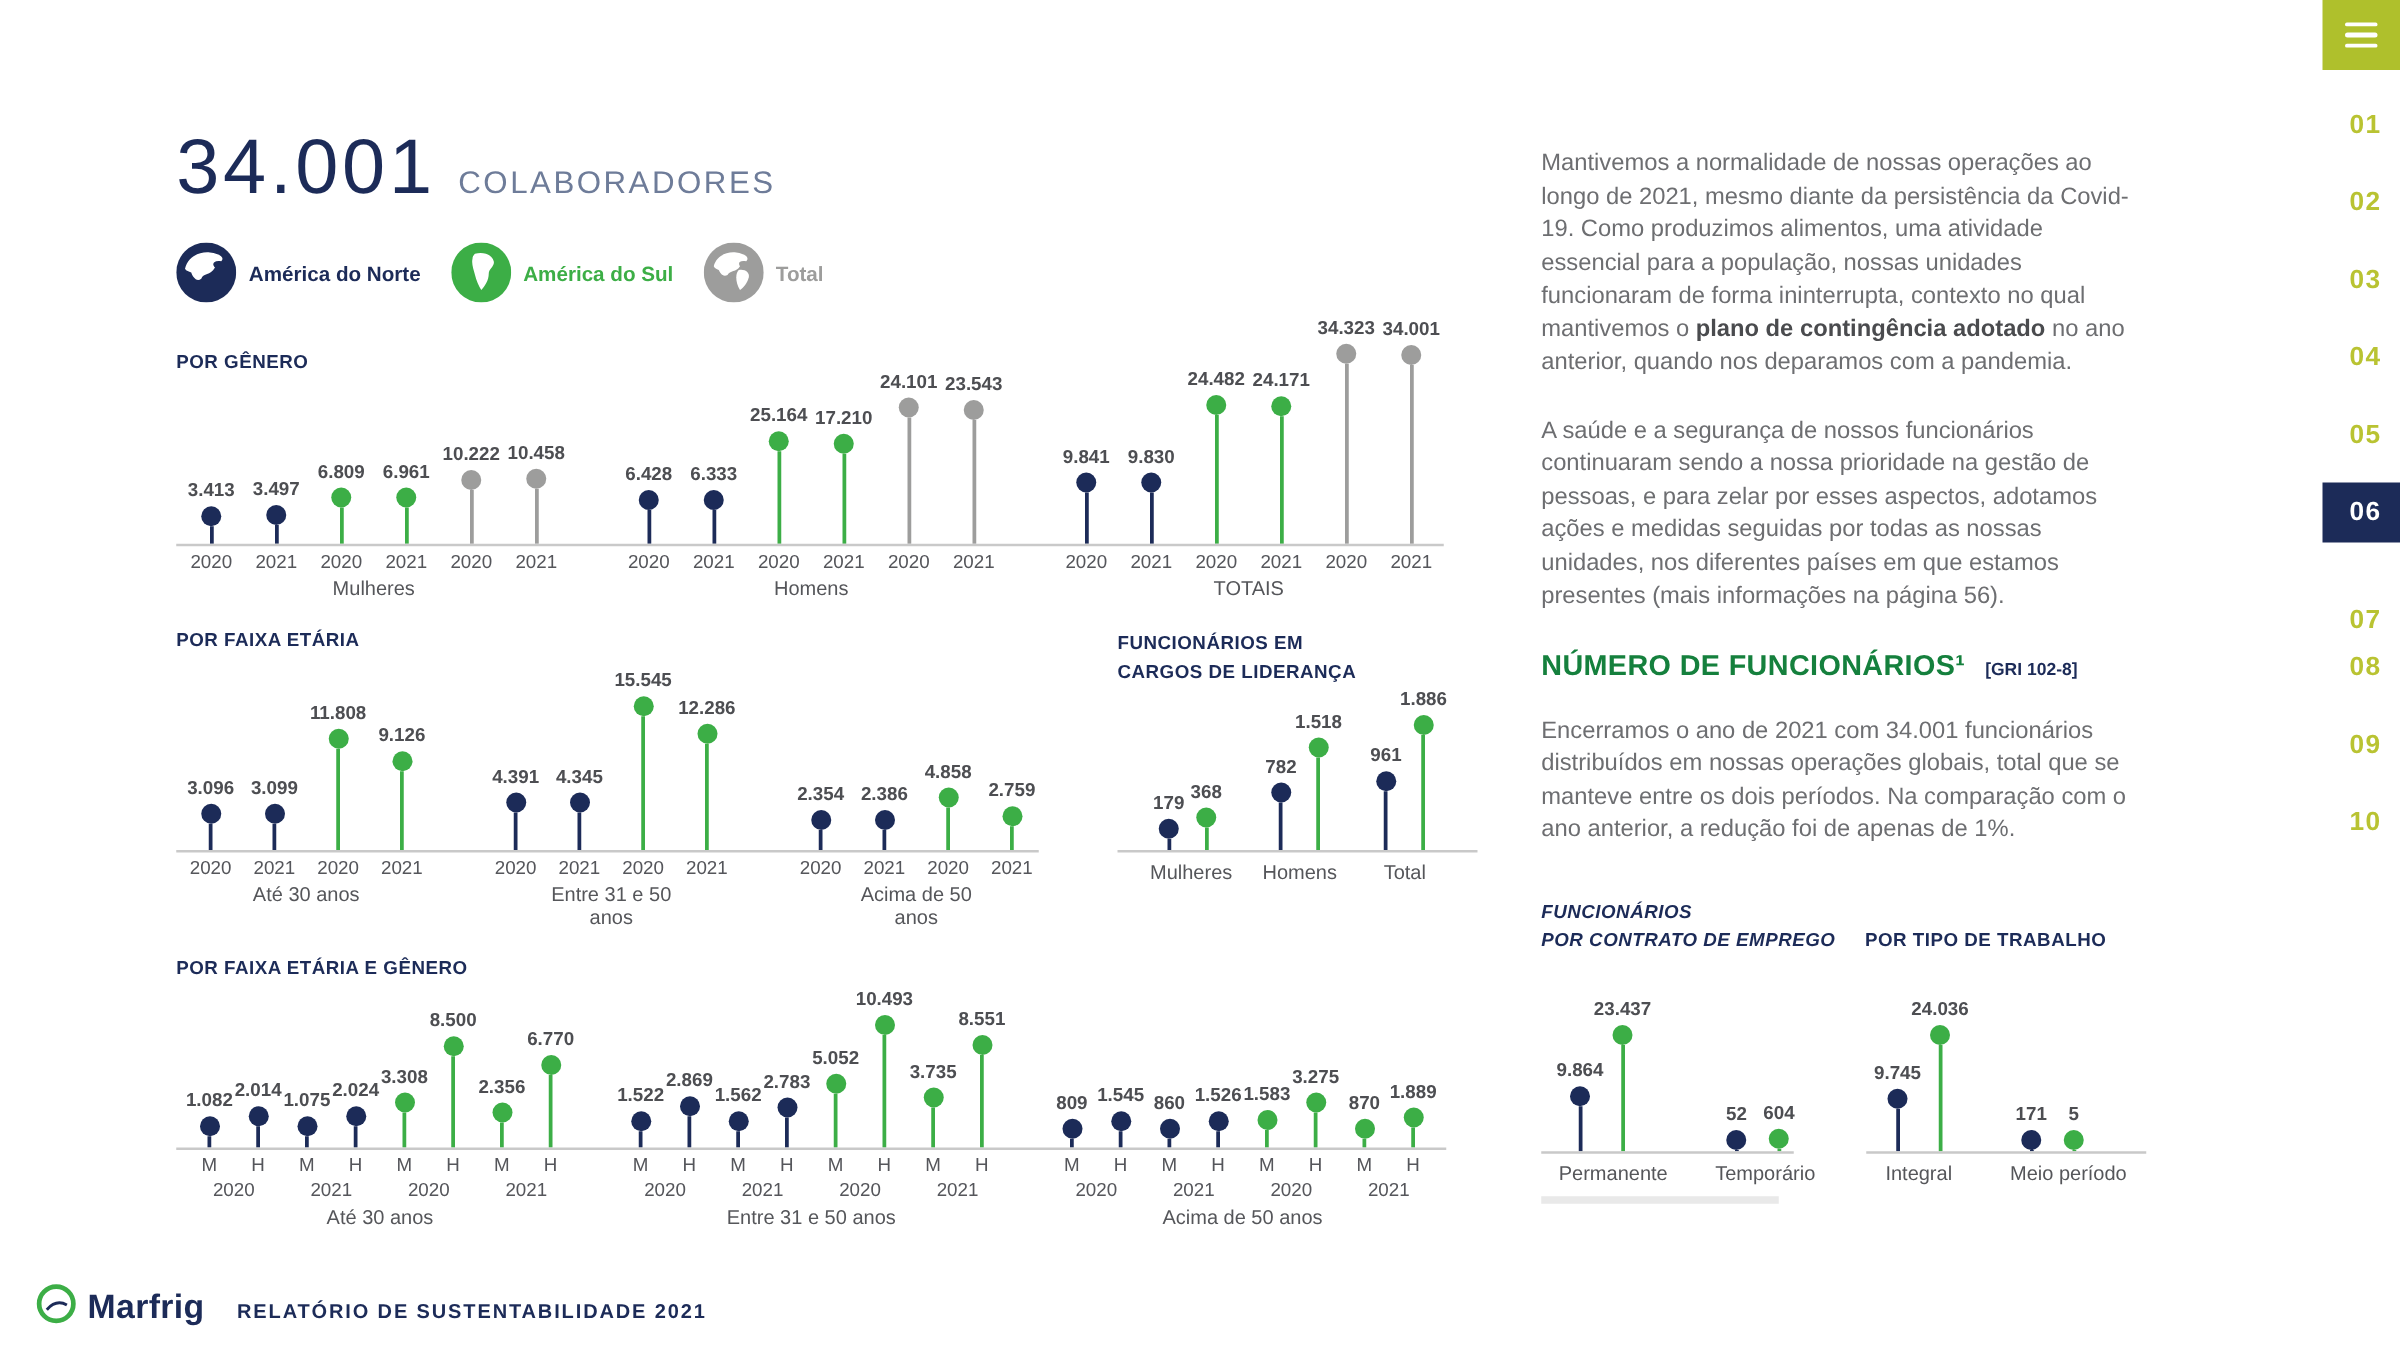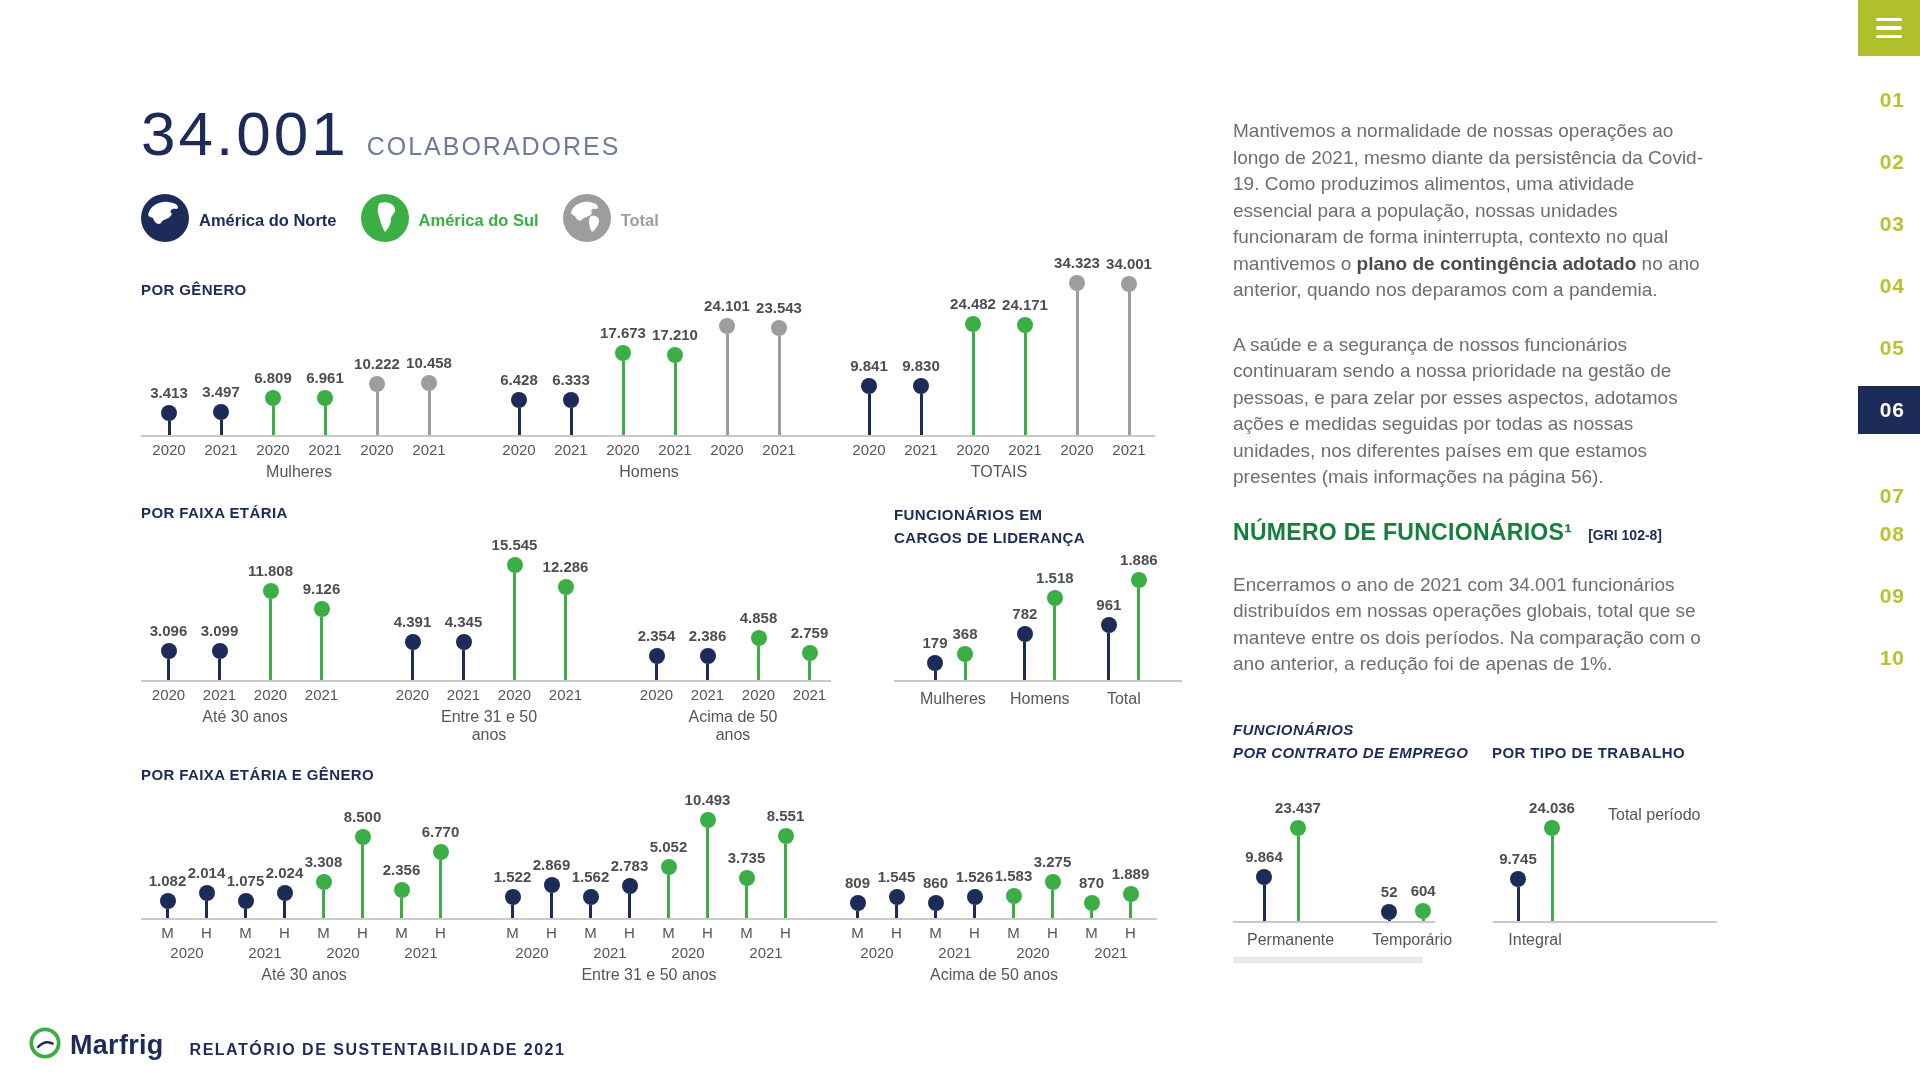--- a/index.html
+++ b/index.html
@@ -179,21 +179,21 @@
               <div class="val">6.428</div>
               <div class="dot" style="background: rgb(28, 43, 88);"></div>
               <div class="stem" style="background: rgb(28, 43, 88); height: 27px;"></div>
             </div>
             <div class="lolli">
               <div class="val">6.333</div>
               <div class="dot" style="background: rgb(28, 43, 88);"></div>
               <div class="stem" style="background: rgb(28, 43, 88); height: 27px;"></div>
             </div>
             <div class="lolli">
-              <div class="val">17.673</div>
+              <div class="val">25.164</div>
               <div class="dot" style="background: rgb(60, 174, 70);"></div>
               <div class="stem" style="background: rgb(60, 174, 70); height: 74px;"></div>
             </div>
             <div class="lolli">
               <div class="val">17.210</div>
               <div class="dot" style="background: rgb(60, 174, 70);"></div>
               <div class="stem" style="background: rgb(60, 174, 70); height: 72px;"></div>
             </div>
             <div class="lolli">
               <div class="val">24.101</div>
@@ -646,21 +646,33 @@
             </div>
             <div class="lolli">
               <div class="val">24.036</div>
               <div class="dot" style="background: rgb(60, 174, 70);"></div>
               <div class="stem" style="background: rgb(60, 174, 70); height: 85px;"></div>
             </div>
           </div>
           <div class="glabel">Integral</div>
         </div>
         <div class="group">
-          <div class="glabel">Total período</div>
+          <div class="stems">
+            <div class="lolli">
+              <div class="val">171</div>
+              <div class="dot" style="background: rgb(28, 43, 88);"></div>
+              <div class="stem" style="background: rgb(28, 43, 88); height: 1px;"></div>
+            </div>
+            <div class="lolli">
+              <div class="val">5</div>
+              <div class="dot" style="background: rgb(60, 174, 70);"></div>
+              <div class="stem" style="background: rgb(60, 174, 70); height: 1px;"></div>
+            </div>
+          </div>
+          <div class="glabel">Meio período</div>
         </div>
       </div>
     </div>
 
   <div class="text-col">
     <p class="para"><span>Mantivemos a normalidade de nossas operações ao longo de 2021, mesmo diante da persistência da Covid-19. Como produzimos alimentos, uma atividade essencial para a população, nossas unidades funcionaram de forma ininterrupta, contexto no qual mantivemos o </span><b>plano de contingência adotado</b><span> no ano anterior, quando nos deparamos com a pandemia.</span></p>
     <p class="para">A saúde e a segurança de nossos funcionários continuaram sendo a nossa prioridade na gestão de pessoas, e para zelar por esses aspectos, adotamos ações e medidas seguidas por todas as nossas unidades, nos diferentes países em que estamos presentes (mais informações na página 56).</p>
     <div class="section-heading-row">
       <span class="section-heading">NÚMERO DE FUNCIONÁRIOS¹</span>
       <span class="gri-tag">[GRI 102-8]</span>

